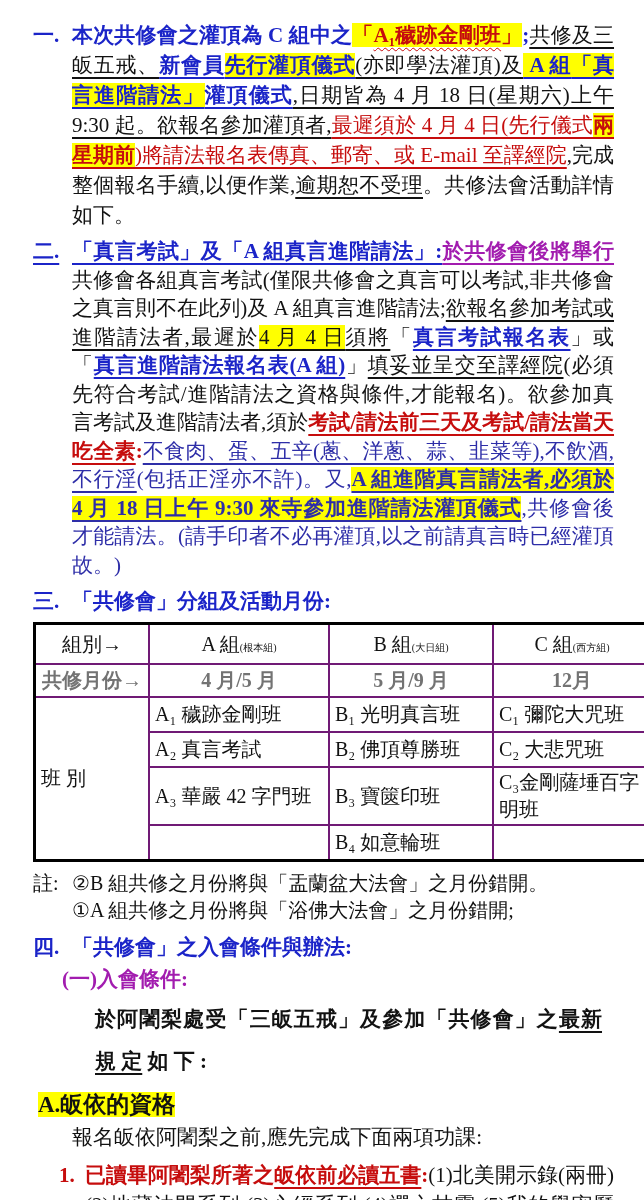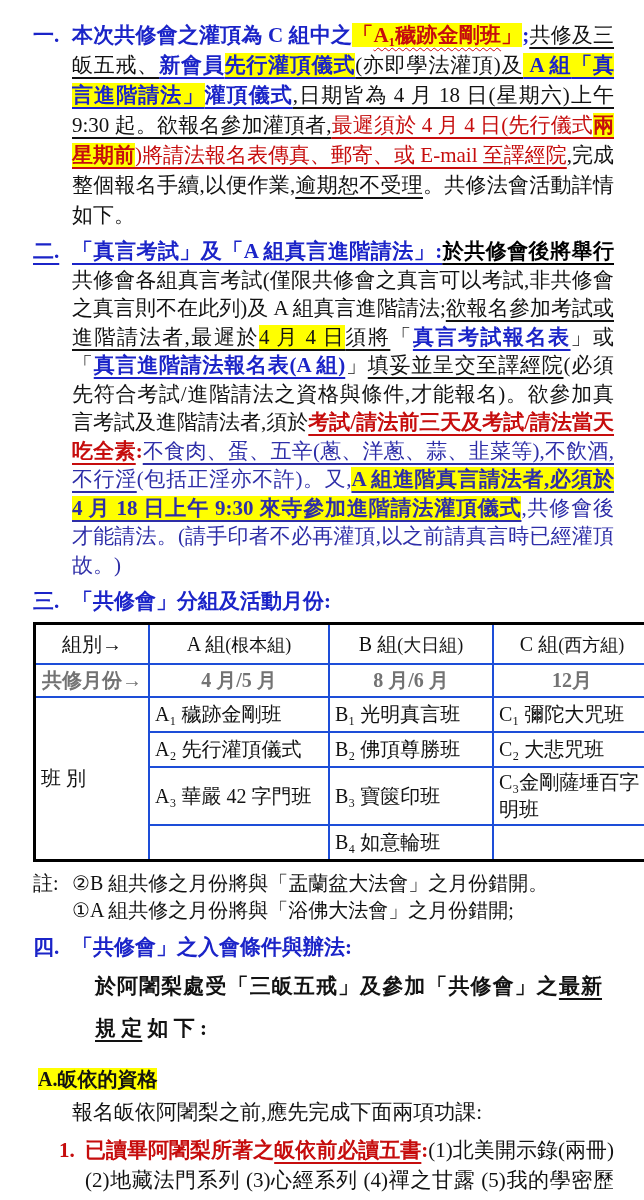--- a/index.html
+++ b/index.html
@@ -8,53 +8,53 @@
     font-family:"Liberation Serif","DejaVu Serif",serif;
     color:#121212;
   }
   .page{box-sizing:border-box;width:644px;height:1200px;
     padding:20px 30px 0 33px;display:flex;flex-direction:column;}
   
   .c-black{color:#121212}
   .c-blue{color:#1b24c8}
   .c-navy{color:#2e2ea8}
   .c-red{color:#c60d0d}
-  .c-green{color:#000000}
+  .c-green{color:#a21caf}
   .b{font-weight:bold}
   .u{text-decoration-line:underline;text-underline-offset:5px;text-decoration-thickness:1.6px}
   .wavy{text-decoration-style:wavy;text-decoration-thickness:1px}
   .hl{background:#ffff00}
   
   .sec{display:flex;margin-bottom:7px;}
   .sec .num{flex:0 0 39px;font-size:21px;line-height:30px;white-space:nowrap;}
   .sec .body{flex:1;font-size:21px;text-align:justify;line-height:30px;}
   .s2 .num,.s2 .body{line-height:28.5px;}
   .heading-only .body{text-align:left;}
   .intro{font-size:21px;line-height:28px;margin:0 0 6px 39px;}
   
   table.sched{width:580px;border-collapse:collapse;border:3px solid #000;
     font-size:20px;table-layout:fixed;margin:2px 0 6px 0;}
-  table.sched td{border:2px solid #1d4ed8;padding:1px 5px;}
+  table.sched td{border:2px solid #701a75;padding:1px 5px;}
   td.col-label{width:102px;text-align:center;}
   td.col-a{width:168px;}
   td.col-b{width:152px;}
   td.col-c{width:146px;}
   tr.hdr td{text-align:center;height:36px;}
   td.b-head{border-bottom:4px solid #000;}
-  .g-sub{font-size:18px;}
+  .g-sub{font-size:10px;}
   tr.months td{text-align:center;height:29px;color:#737373;font-weight:bold;}
   tr.cls td{height:31px;text-align:left;border-radius:7px;}
   td.class-label{text-align:center;}
   
   .notes{display:flex;margin:2px 0 8px 0;font-size:20px;line-height:27px;}
   .notes .nlabel{flex:0 0 39px;}
   
   .sub-head{margin:0 0 4px 29px;font-size:21px;line-height:29px;}
   .cond-para{margin:0 12px 4px 62px;font-size:21px;line-height:42px;text-align:justify;}
-  .hl-head{display:inline-block;margin:12px 0 4px 5px;font-size:20px;line-height:29px;}
+  .hl-head{display:inline-block;margin:4px 0 4px 5px;font-size:23px;line-height:29px;}
   .plain-para{margin:0 0 8px 39px;font-size:21px;line-height:29px;}
   .item{display:flex;margin:0 0 2px 26px;}
   .item .inum{flex:0 0 26px;font-size:21px;line-height:30px;}
   .item .ibody{flex:1;font-size:21px;line-height:30px;text-align:justify;}
 </style>
 </head>
 <body>
 
 <div class="page">
 
@@ -77,31 +77,31 @@
     <tbody>
         <tr class="hdr">
       <td class="col-label">組別→</td>
       <td class="col-a"><span class="g-main">A 組</span><span class="g-sub">(根本組)</span></td>
       <td class="col-b b-head"><span class="g-main">B 組</span><span class="g-sub">(大日組)</span></td>
       <td class="col-c"><span class="g-main">C 組</span><span class="g-sub">(西方組)</span></td>
     </tr>
     <tr class="months">
       <td class="col-label">共修月份→</td>
       <td class="col-a">4 月/5 月</td>
-      <td class="col-b">8 月/6 月</td>
+      <td class="col-b">5 月/9 月</td>
       <td class="col-c">12月</td>
     </tr>
     <tr class="cls">
       <td class="class-label" rowspan="4">班 別</td>
       <td>A₁ 穢跡金剛班</td>
       <td>B₁ 光明真言班</td>
       <td>C₁ 彌陀大咒班</td>
     </tr>
     <tr class="cls">
-      <td>A₂ 先行灌頂儀式</td>
+      <td>A₂ 真言考試</td>
       <td>B₂ 佛頂尊勝班</td>
       <td>C₂ 大悲咒班</td>
     </tr>
     <tr class="cls">
       <td>A₃ 華嚴 42 字門班</td>
       <td>B₃ 寶篋印班</td>
       <td>C₃金剛薩埵百字明班</td>
     </tr>
     <tr class="cls">
       <td></td>
@@ -116,20 +116,21 @@
     <div>
       <div>②B 組共修之月份將與「盂蘭盆大法會」之月份錯開。</div>
       <div>①A 組共修之月份將與「浴佛大法會」之月份錯開;</div>
     </div>
   </div>
 
   <div class="sec heading-only" style="margin-bottom:3px;">
     <span class="num"><span class="c-blue b">四.</span></span>
     <div class="body"><span class="c-blue b">「共修會」之入會條件與辦法:</span></div>
   </div>
+  <div class="sub-head"><span class="c-green b">(一)入會條件:</span></div>
   <div class="cond-para"><span class="c-black b">於阿闍梨處受「三皈五戒」及參加「共修會」之</span><span class="c-black b u">最新 規 定</span><span class="c-black b"> 如 下 :</span></div>
   <div>
     <span class="hl-head"><span class="c-black b hl">A.皈依的資格</span></span>
   </div>
   <div class="plain-para"><span class="c-black">報名皈依阿闍梨之前,應先完成下面兩項功課:</span></div>
   <div class="item">
     <span class="inum"><span class="c-red b">1.</span></span>
     <div class="ibody"><span class="c-red b">已讀畢阿闍梨所著之</span><span class="c-red b u">皈依前必讀五書</span><span class="c-red b">:</span><span class="c-black">(1)北美開示錄(兩冊) (2)地藏法門系列 (3)心經系列 (4)禪之甘露 (5)我的學密歷程</span></div>
   </div>
 

